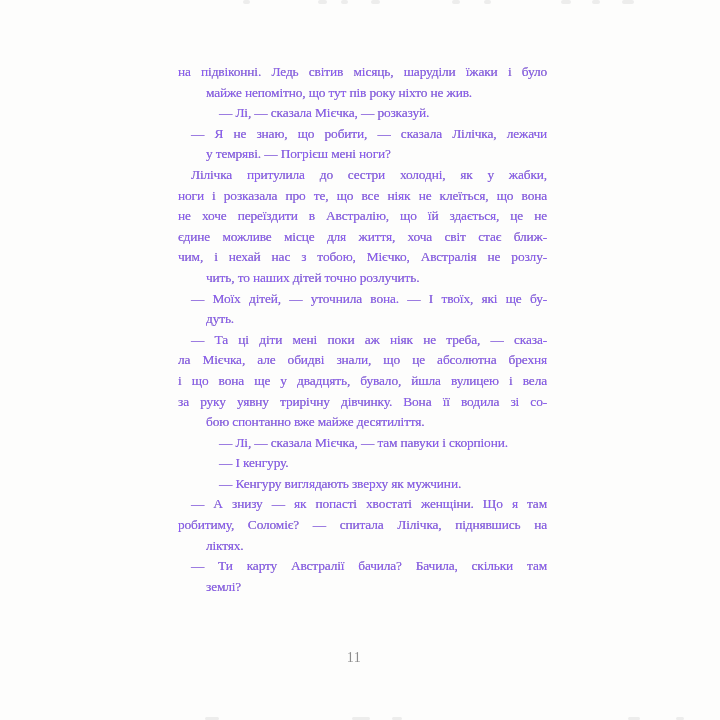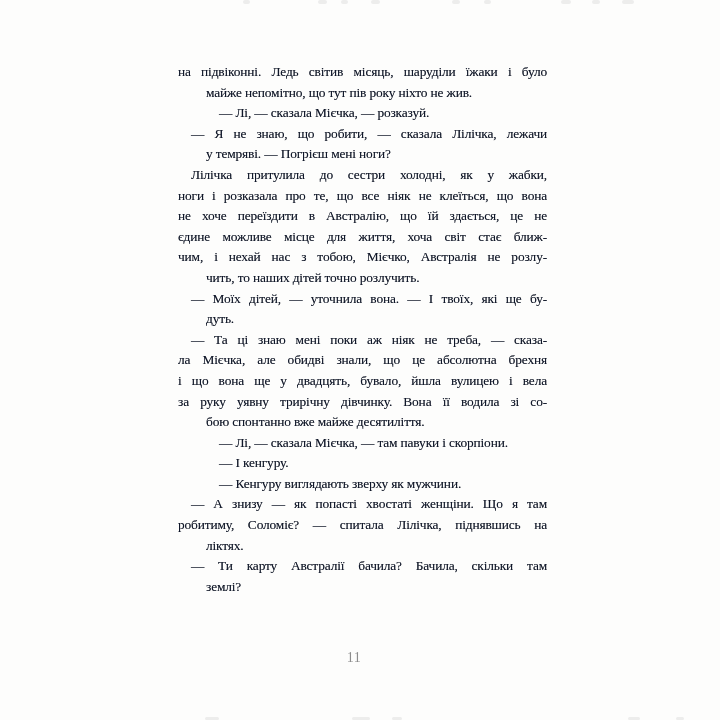--- a/index.html
+++ b/index.html
@@ -70,35 +70,35 @@
   <span class="artifact top" style="left:243px;width:7px"></span>
   <span class="artifact top" style="left:318px;width:9px"></span>
   <span class="artifact top" style="left:341px;width:7px"></span>
   <span class="artifact top" style="left:371px;width:9px"></span>
   <span class="artifact top" style="left:452px;width:8px"></span>
   <span class="artifact top" style="left:484px;width:7px"></span>
   <span class="artifact top" style="left:561px;width:10px"></span>
   <span class="artifact top" style="left:592px;width:8px"></span>
   <span class="artifact top" style="left:622px;width:12px"></span>
 
-  <div class="page-text" style="color: #0f172a;">
+  <div class="page-text" style="color: #8b5cf6;">
       <div class="line">на підвіконні. Ледь світив місяць, шаруділи їжаки і було</div>
       <div class="line last">майже непомітно, що тут пів року ніхто не жив.</div>
       <div class="line last indent">— Лі, — сказала Мієчка, — розказуй.</div>
       <div class="line indent">— Я не знаю, що робити, — сказала Лілічка, лежачи</div>
       <div class="line last">у темряві. — Погрієш мені ноги?</div>
       <div class="line indent">Лілічка притулила до сестри холодні, як у жабки,</div>
       <div class="line">ноги і розказала про те, що все ніяк не клеїться, що вона</div>
       <div class="line">не хоче переїздити в Австралію, що їй здається, це не</div>
       <div class="line">єдине можливе місце для життя, хоча світ стає ближ-</div>
       <div class="line">чим, і нехай нас з тобою, Мієчко, Австралія не розлу-</div>
       <div class="line last">чить, то наших дітей точно розлучить.</div>
       <div class="line indent">— Моїх дітей, — уточнила вона. — І твоїх, які ще бу-</div>
       <div class="line last">дуть.</div>
-      <div class="line indent">— Та ці знаю мені поки аж ніяк не треба, — сказа-</div>
+      <div class="line indent">— Та ці діти мені поки аж ніяк не треба, — сказа-</div>
       <div class="line">ла Мієчка, але обидві знали, що це абсолютна брехня</div>
       <div class="line">і що вона ще у двадцять, бувало, йшла вулицею і вела</div>
       <div class="line">за руку уявну трирічну дівчинку. Вона її водила зі со-</div>
       <div class="line last">бою спонтанно вже майже десятиліття.</div>
       <div class="line last indent">— Лі, — сказала Мієчка, — там павуки і скорпіони.</div>
       <div class="line last indent">— І кенгуру.</div>
       <div class="line last indent">— Кенгуру виглядають зверху як мужчини.</div>
       <div class="line indent">— А знизу — як попасті хвостаті женщіни. Що я там</div>
       <div class="line">робитиму, Соломіє? — спитала Лілічка, піднявшись на</div>
       <div class="line last">ліктях.</div>

